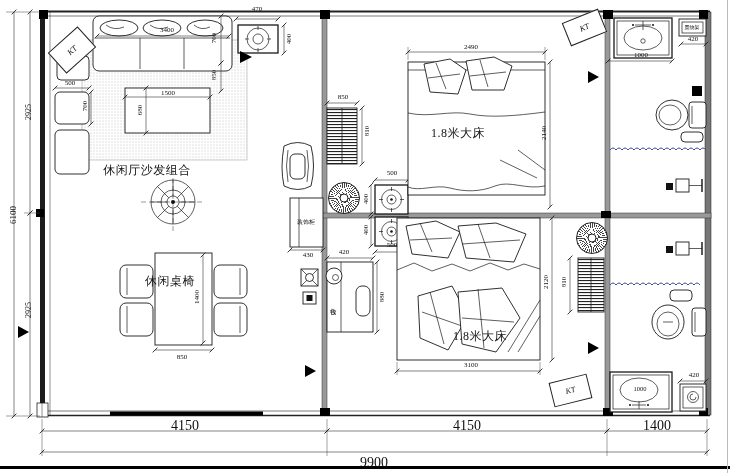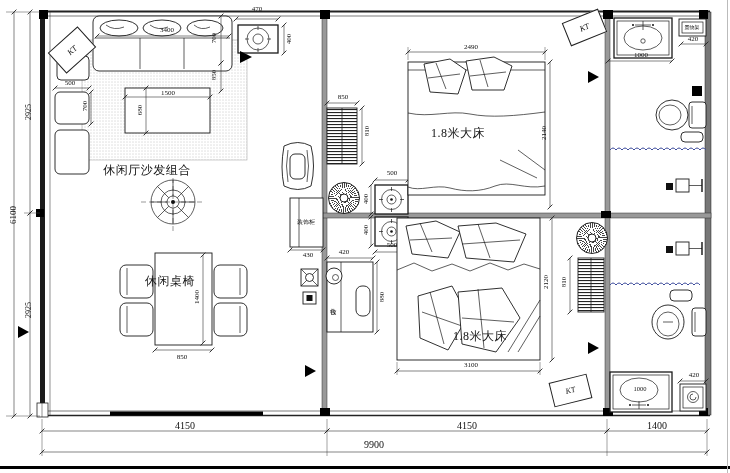--- a/index.html
+++ b/index.html
@@ -2,21 +2,21 @@
 <html><head>
 <meta charset="utf-8">
 <style>
   html,body{margin:0;padding:0;background:#fff}
   #stage{position:relative;width:730px;height:473px;background:#fff;overflow:hidden;
          font-family:"Liberation Serif",serif}
   #plan{position:absolute;left:0;top:0}
   .lbl{position:absolute;font:7px "Liberation Serif",serif;color:#111;white-space:nowrap;
        transform:translate(-50%,-50%);line-height:1}
   .rot{transform:translate(-50%,-50%) rotate(-90deg)}
-  .big{font-size:10px}
+  .big{font-size:14px}
   .mid{font-size:8px}
   .tiny{font-size:5px}
   .cn{font-size:12px;letter-spacing:0.5px}
   .vert{writing-mode:vertical-rl;font-size:6.5px}
   .kt{position:absolute;border:1px solid #222;background:#fff;display:flex;align-items:center;
       justify-content:center;font:italic 8px "Liberation Serif",serif;color:#111}
   .fanburst{position:absolute;border-radius:50%;border:1px solid #222;
       background:repeating-conic-gradient(#444 0deg 3deg,#fff 3deg 9.5deg)}
   .hub{position:absolute;left:50%;top:50%;width:7px;height:7px;transform:translate(-50%,-50%);
       border-radius:50%;background:#fff;border:1px solid #222}
@@ -476,14 +476,14 @@
 <div class="lbl rot" style="left:546px;top:282px">2120</div>
 <div class="lbl rot" style="left:564px;top:282px">810</div>
 <div class="lbl" style="left:641px;top:55px">1000</div>
 <div class="lbl tiny" style="left:692px;top:27px">置物架</div>
 <div class="lbl" style="left:693px;top:39px">420</div>
 <div class="lbl" style="left:640px;top:389px;font-size:6.5px">1000</div>
 <div class="lbl" style="left:694px;top:375px">420</div>
 <div class="lbl big" style="left:185px;top:426px">4150</div>
 <div class="lbl big" style="left:467px;top:426px">4150</div>
 <div class="lbl big" style="left:657px;top:426px">1400</div>
-<div class="lbl big" style="left:374px;top:445px">9900</div>
+<div class="lbl big" style="left:374px;top:463px">9900</div>
 </div>
 
 </body></html>

